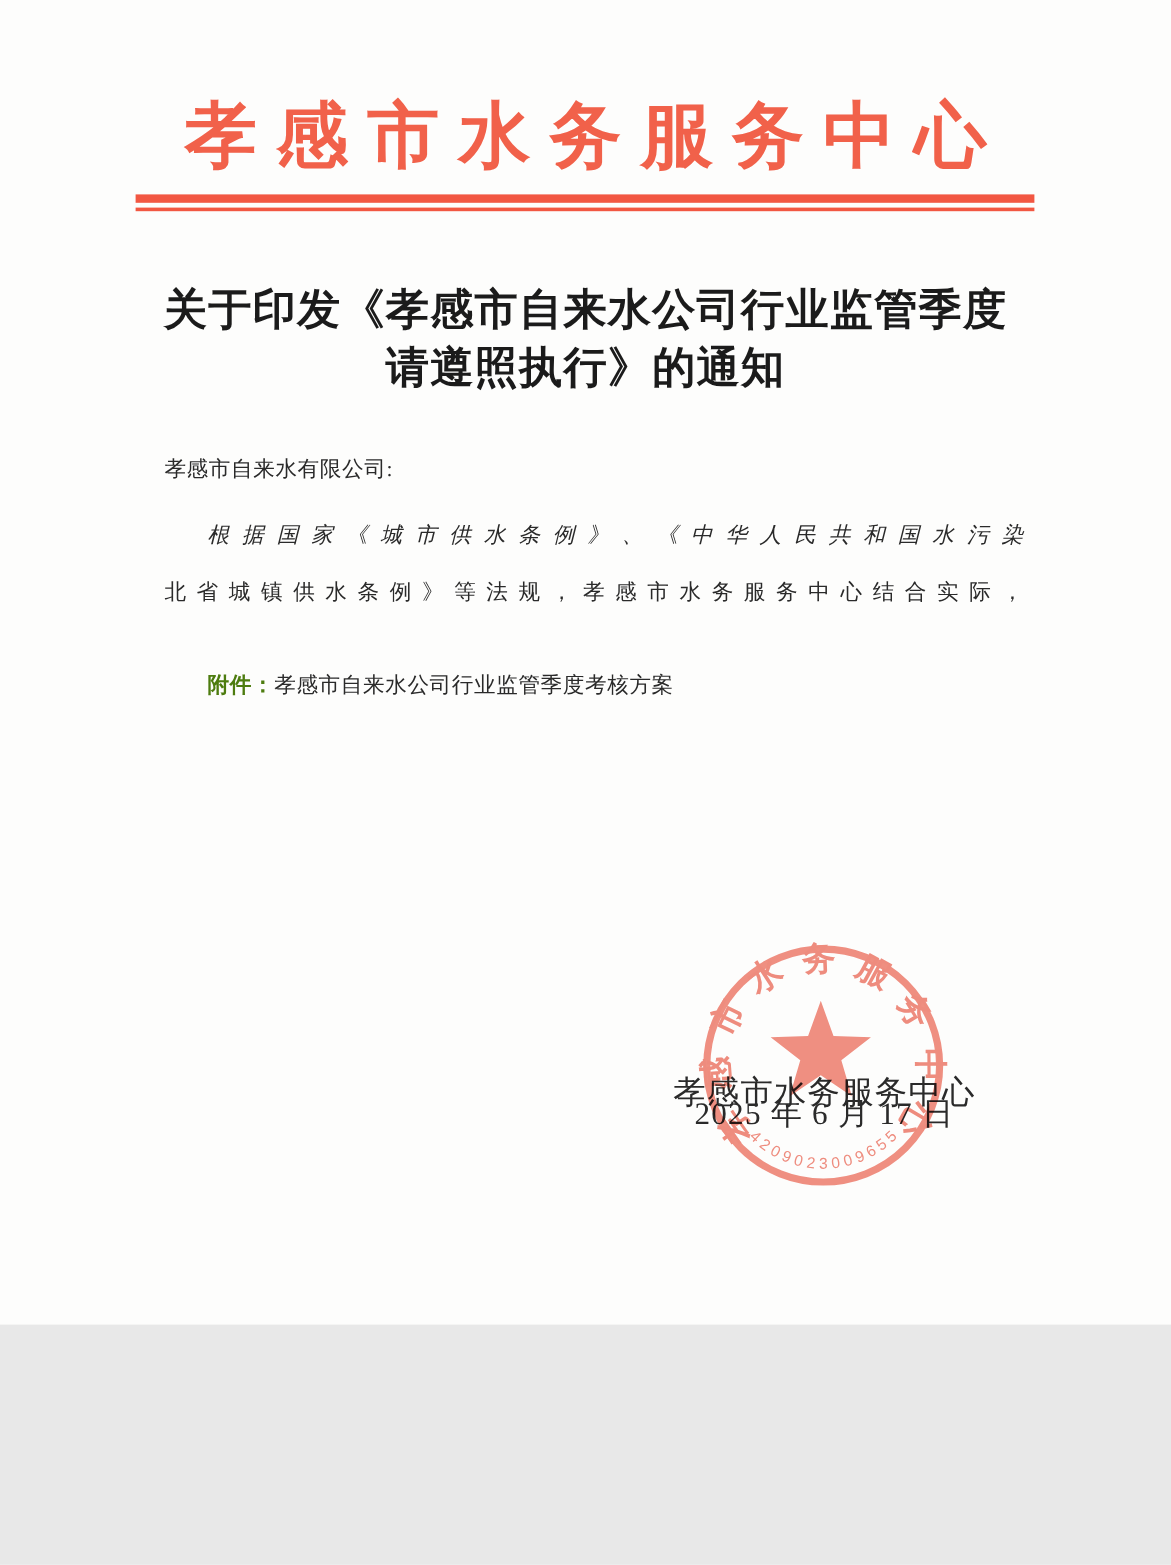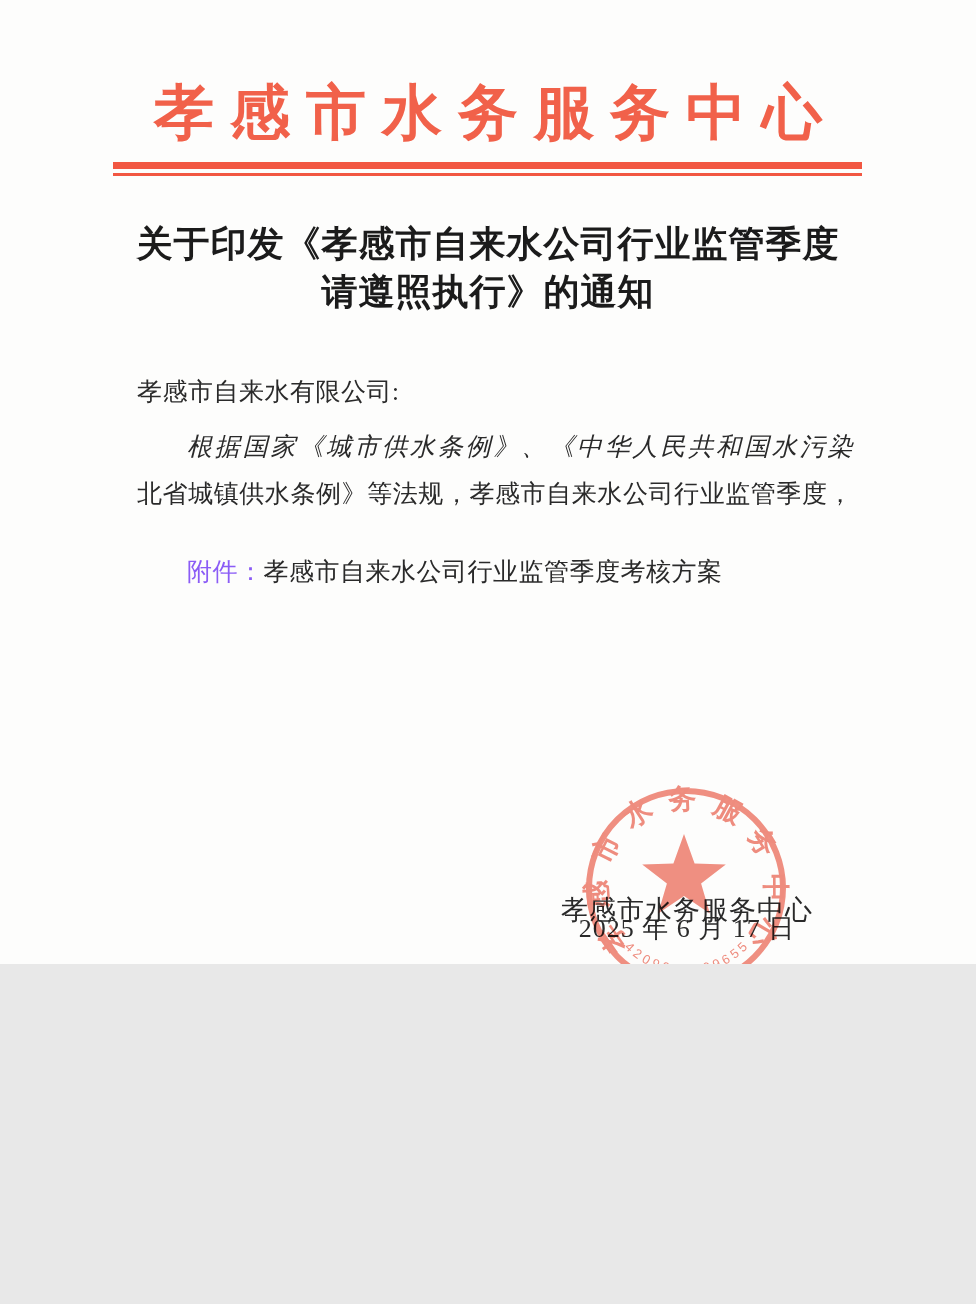--- a/index.html
+++ b/index.html
@@ -3,21 +3,21 @@
 <meta charset="utf-8">
 <style>
   html, body {
     margin: 0;
     padding: 0;
     background: #e8e8e8;
   }
   .page {
     position: relative;
     width: 976px;
-    height: 964px;
+    height: 1104px;
     margin: 0 auto;
     background: #fdfdfc;
     overflow: hidden;
     font-family: "Liberation Serif", "DejaVu Serif", serif;
     color: #262626;
   }
 
   
   .org-header {
     position: absolute;
@@ -35,59 +35,59 @@
   }
   .rule { position: absolute; left: 113px; width: 749px; }
   .rule-top-thick    { top: 162px;  height: 7px; background: #f25742; }
   .rule-top-thin     { top: 173px;  height: 3px; background: #f25742; }
   .rule-bottom-thin  { top: 1166px; height: 3px; background: #f25742; }
   .rule-bottom-thick { top: 1172px; height: 7px; background: #f25742; }
 
   
   .doc-title {
     position: absolute;
-    top: 220px;
+    top: 234px;
     left: 80px;
     right: 80px;
     text-align: center;
     font-size: 36px;
     line-height: 48px;
     font-weight: 700;
     color: #1b1b1b;
     letter-spacing: 1px;
   }
 
   
   .body-block {
     position: absolute;
     top: 368px;
     left: 137px;
     width: 716px;
-    font-size: 25px;
+    font-size: 18px;
     line-height: 47.5px;
     color: #2a2a2a;
     letter-spacing: 0.5px;
   }
   .salutation { text-align: left; }
   .paragraph { margin-top: 7px; }
   .pline {
     text-align: justify;
     text-align-last: justify;
   }
   .pline.first { text-indent: 2em; font-style: italic; }
   .pline.last  { text-align-last: left; }
   .attachment {
     margin-top: 30px;
     text-indent: 2em;
     white-space: nowrap;
   }
   .attachment .att-label {
     font-family: "Liberation Sans", "DejaVu Sans", sans-serif;
-    font-weight: 400;
-    color: #8b5cf6;
+    font-weight: 700;
+    color: #4d7c0f;
   }
 
   
   .sign-org {
     position: absolute;
     top: 889px;
     left: 537px;
     width: 300px;
     text-align: center;
     font-size: 27px;
@@ -134,21 +134,21 @@
 
   <div class="doc-title">
     <div>关于印发《孝感市自来水公司行业监管季度</div>
     <div>请遵照执行》的通知</div>
   </div>
 
   <div class="body-block">
     <div class="salutation">孝感市自来水有限公司:</div>
     <div class="paragraph">
       <div class="pline first">根据国家《城市供水条例》、《中华人民共和国水污染</div>
-      <div class="pline">北省城镇供水条例》等法规，孝感市自来水公司行业监管季度，</div>
+      <div class="pline">北省城镇供水条例》等法规，孝感市水务服务中心结合实际，</div>
     </div>
     <div class="attachment">
       <span class="att-label">附件：</span><span>孝感市自来水公司行业监管季度考核方案</span>
     </div>
   </div>
 
   <div class="sign-org">孝感市水务服务中心</div>
   <div class="sign-date">2025 年 6 月 17 日</div>
 
   <div class="seal">

